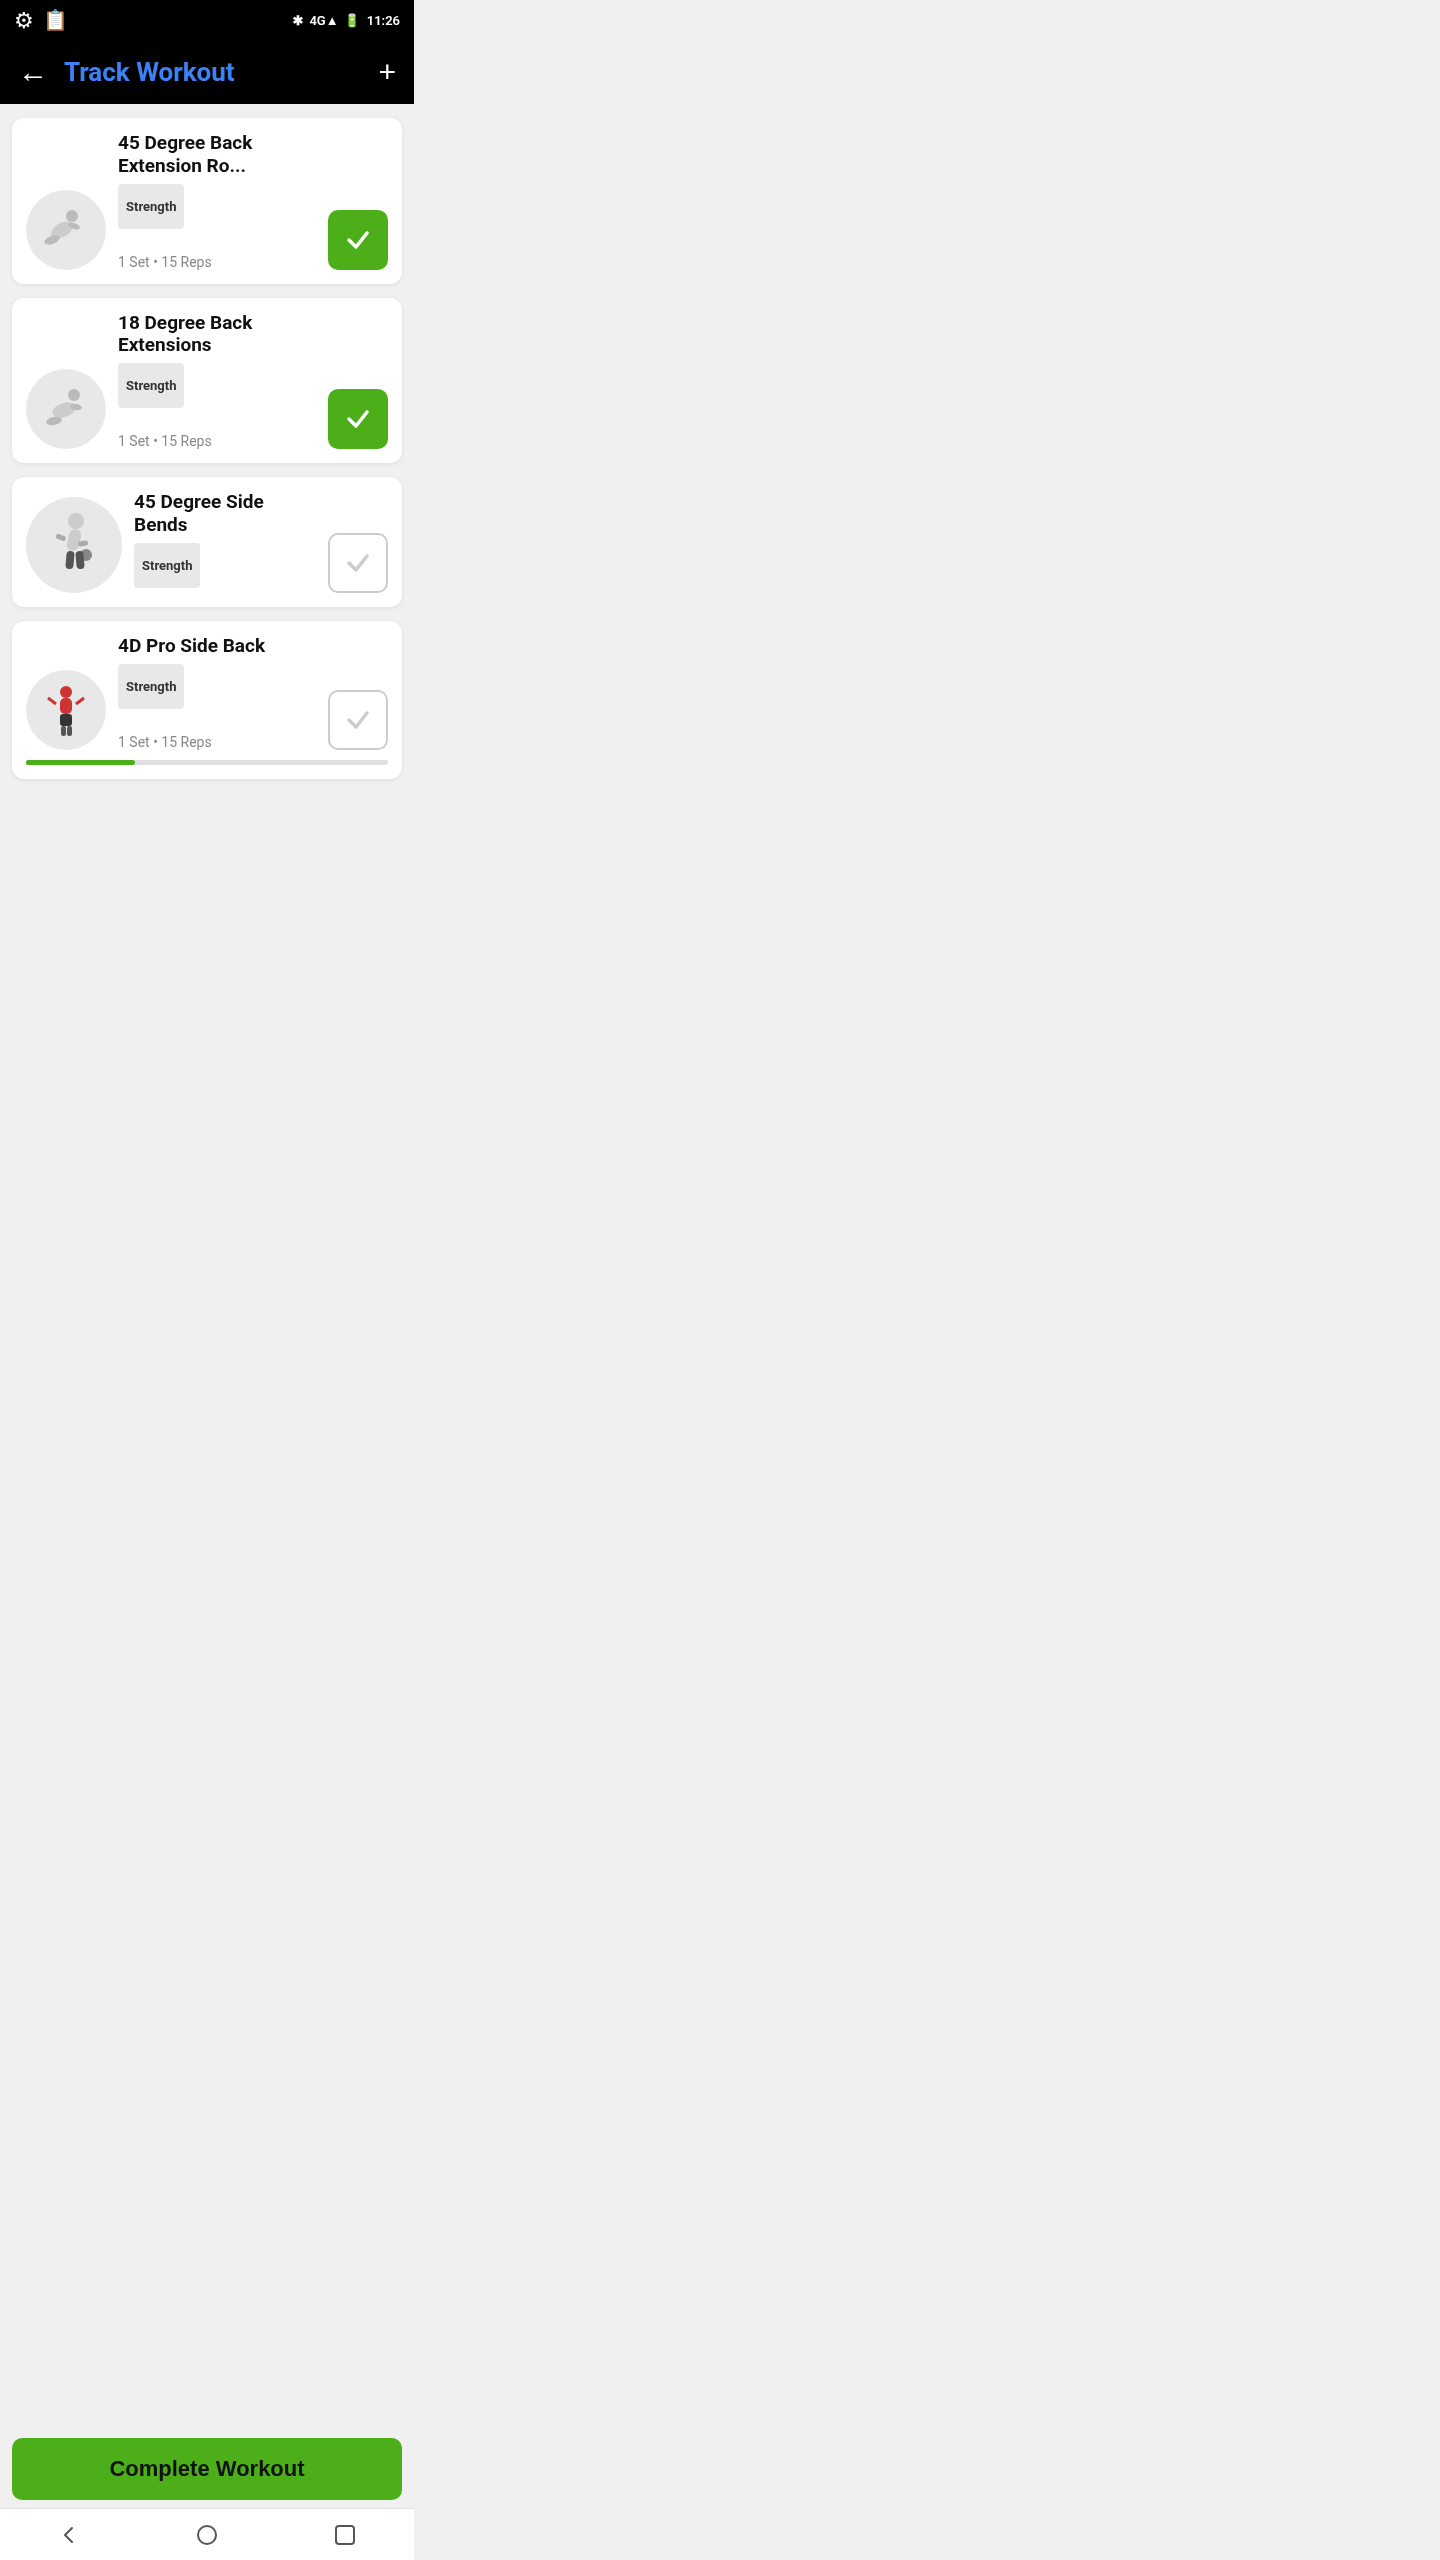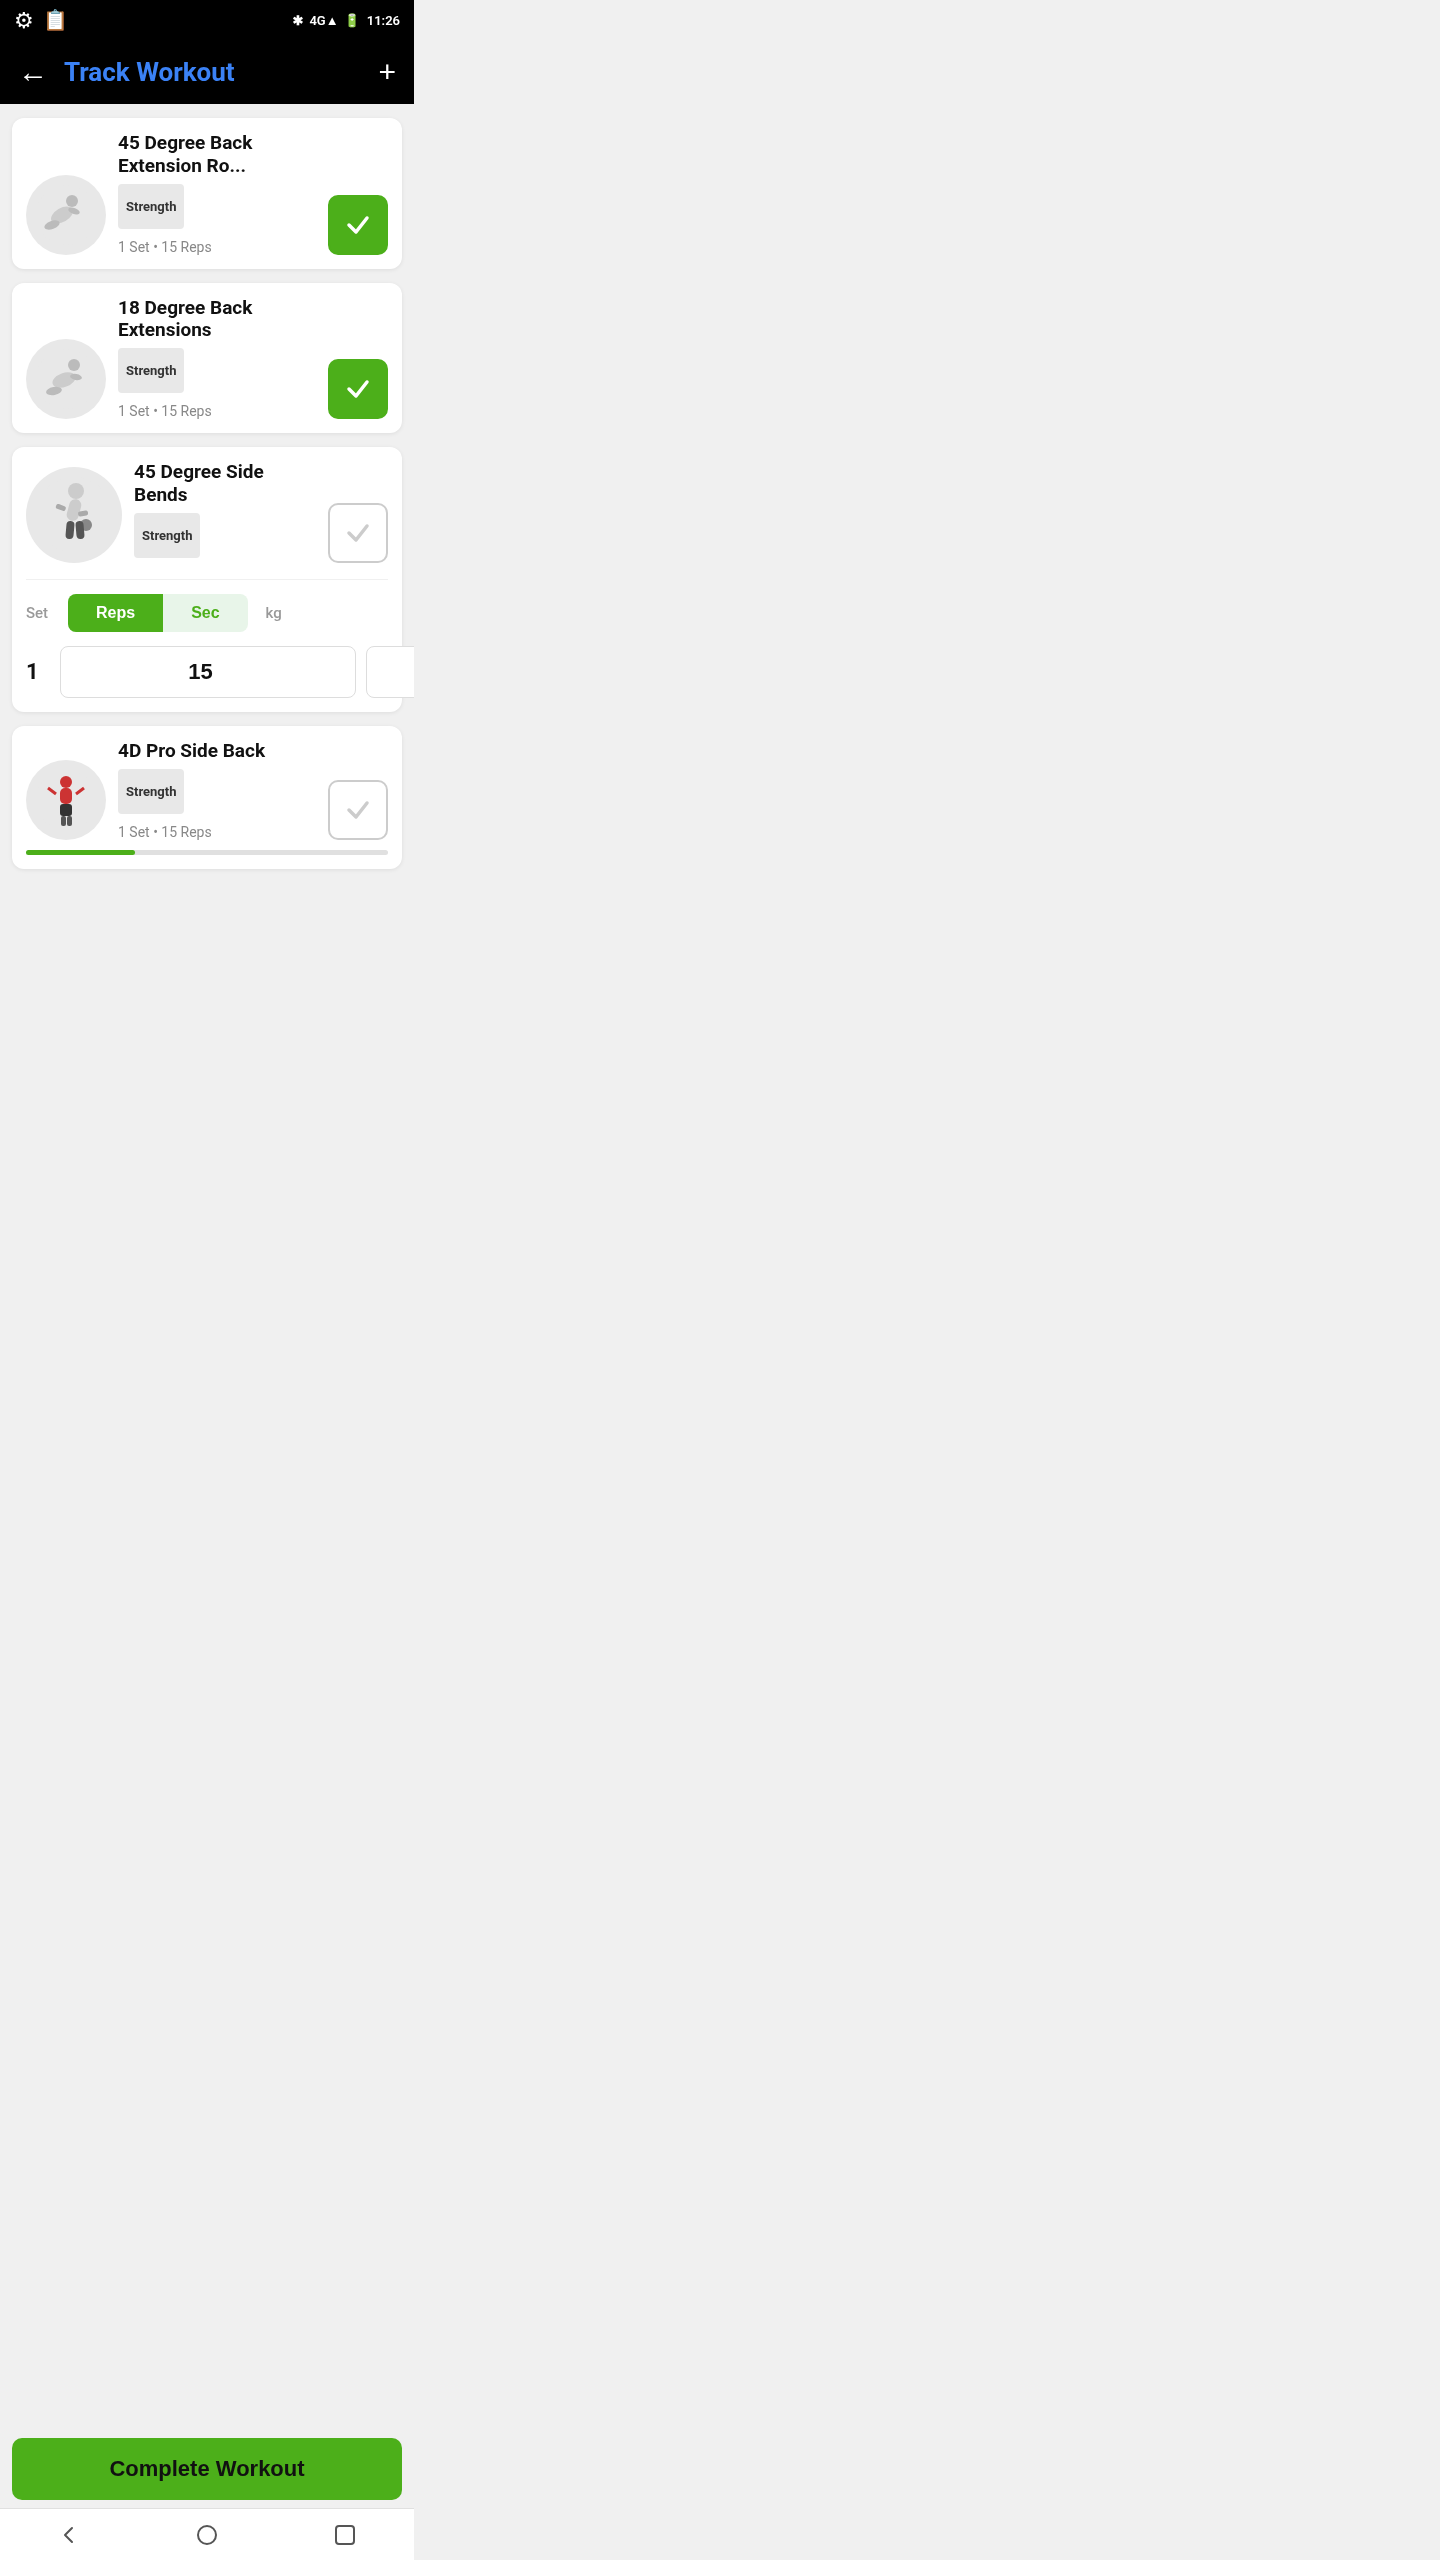--- a/index.html
+++ b/index.html
@@ -112,21 +112,21 @@
       font-size: 13px;
       font-weight: 700;
       border-radius: 4px;
       padding: 15px 8px;
       margin-bottom: 5px;
     }
 
     .sets-reps {
       font-size: 14px;
       color: #888;
-      margin-top: 5px;
+      margin-top: 20px;
     }
 
     .check-btn {
       width: 60px;
       height: 60px;
       border-radius: 10px;
       border: 2px solid #ccc;
       background: none;
       display: flex;
       align-items: center;
@@ -398,39 +398,20 @@
         <div class="exercise-name">45 Degree Side Bends</div>
         <div class="category-badge">Strength</div>
       </div>
       <button class="check-btn">
         <svg viewBox="0 0 28 28" fill="none" xmlns="http://www.w3.org/2000/svg">
           <path d="M5 14l7 7L23 7" stroke="#ccc" stroke-width="3.5" stroke-linecap="round" stroke-linejoin="round"></path>
         </svg>
       </button>
     </div>
 
-    <div class="set-tracking">
-      <div class="toggle-row">
-        <span class="set-label">Set</span>
-        <div class="toggle-group">
-          <button class="toggle-btn active">Reps</button>
-          <button class="toggle-btn">Sec</button>
-        </div>
-        <span class="kg-label">kg</span>
-      </div>
-
-      <div class="set-row">
-        <span class="set-number">1</span>
-        <input class="set-input" type="number" value="15" style="">
-        <input class="set-input" type="number" value="0.0" style="">
-        <button class="add-btn">
-          <span>+</span>
-        </button>
-      </div>
-    </div>
   </div>
 
   <div class="exercise-card">
     <div class="card-header">
       <div class="exercise-avatar">
         <svg viewBox="0 0 64 64" xmlns="http://www.w3.org/2000/svg">
           <circle cx="32" cy="32" r="30" fill="#e8e8e8"></circle>
 
           <circle cx="32" cy="14" r="6" fill="#cc3333"></circle>
 

